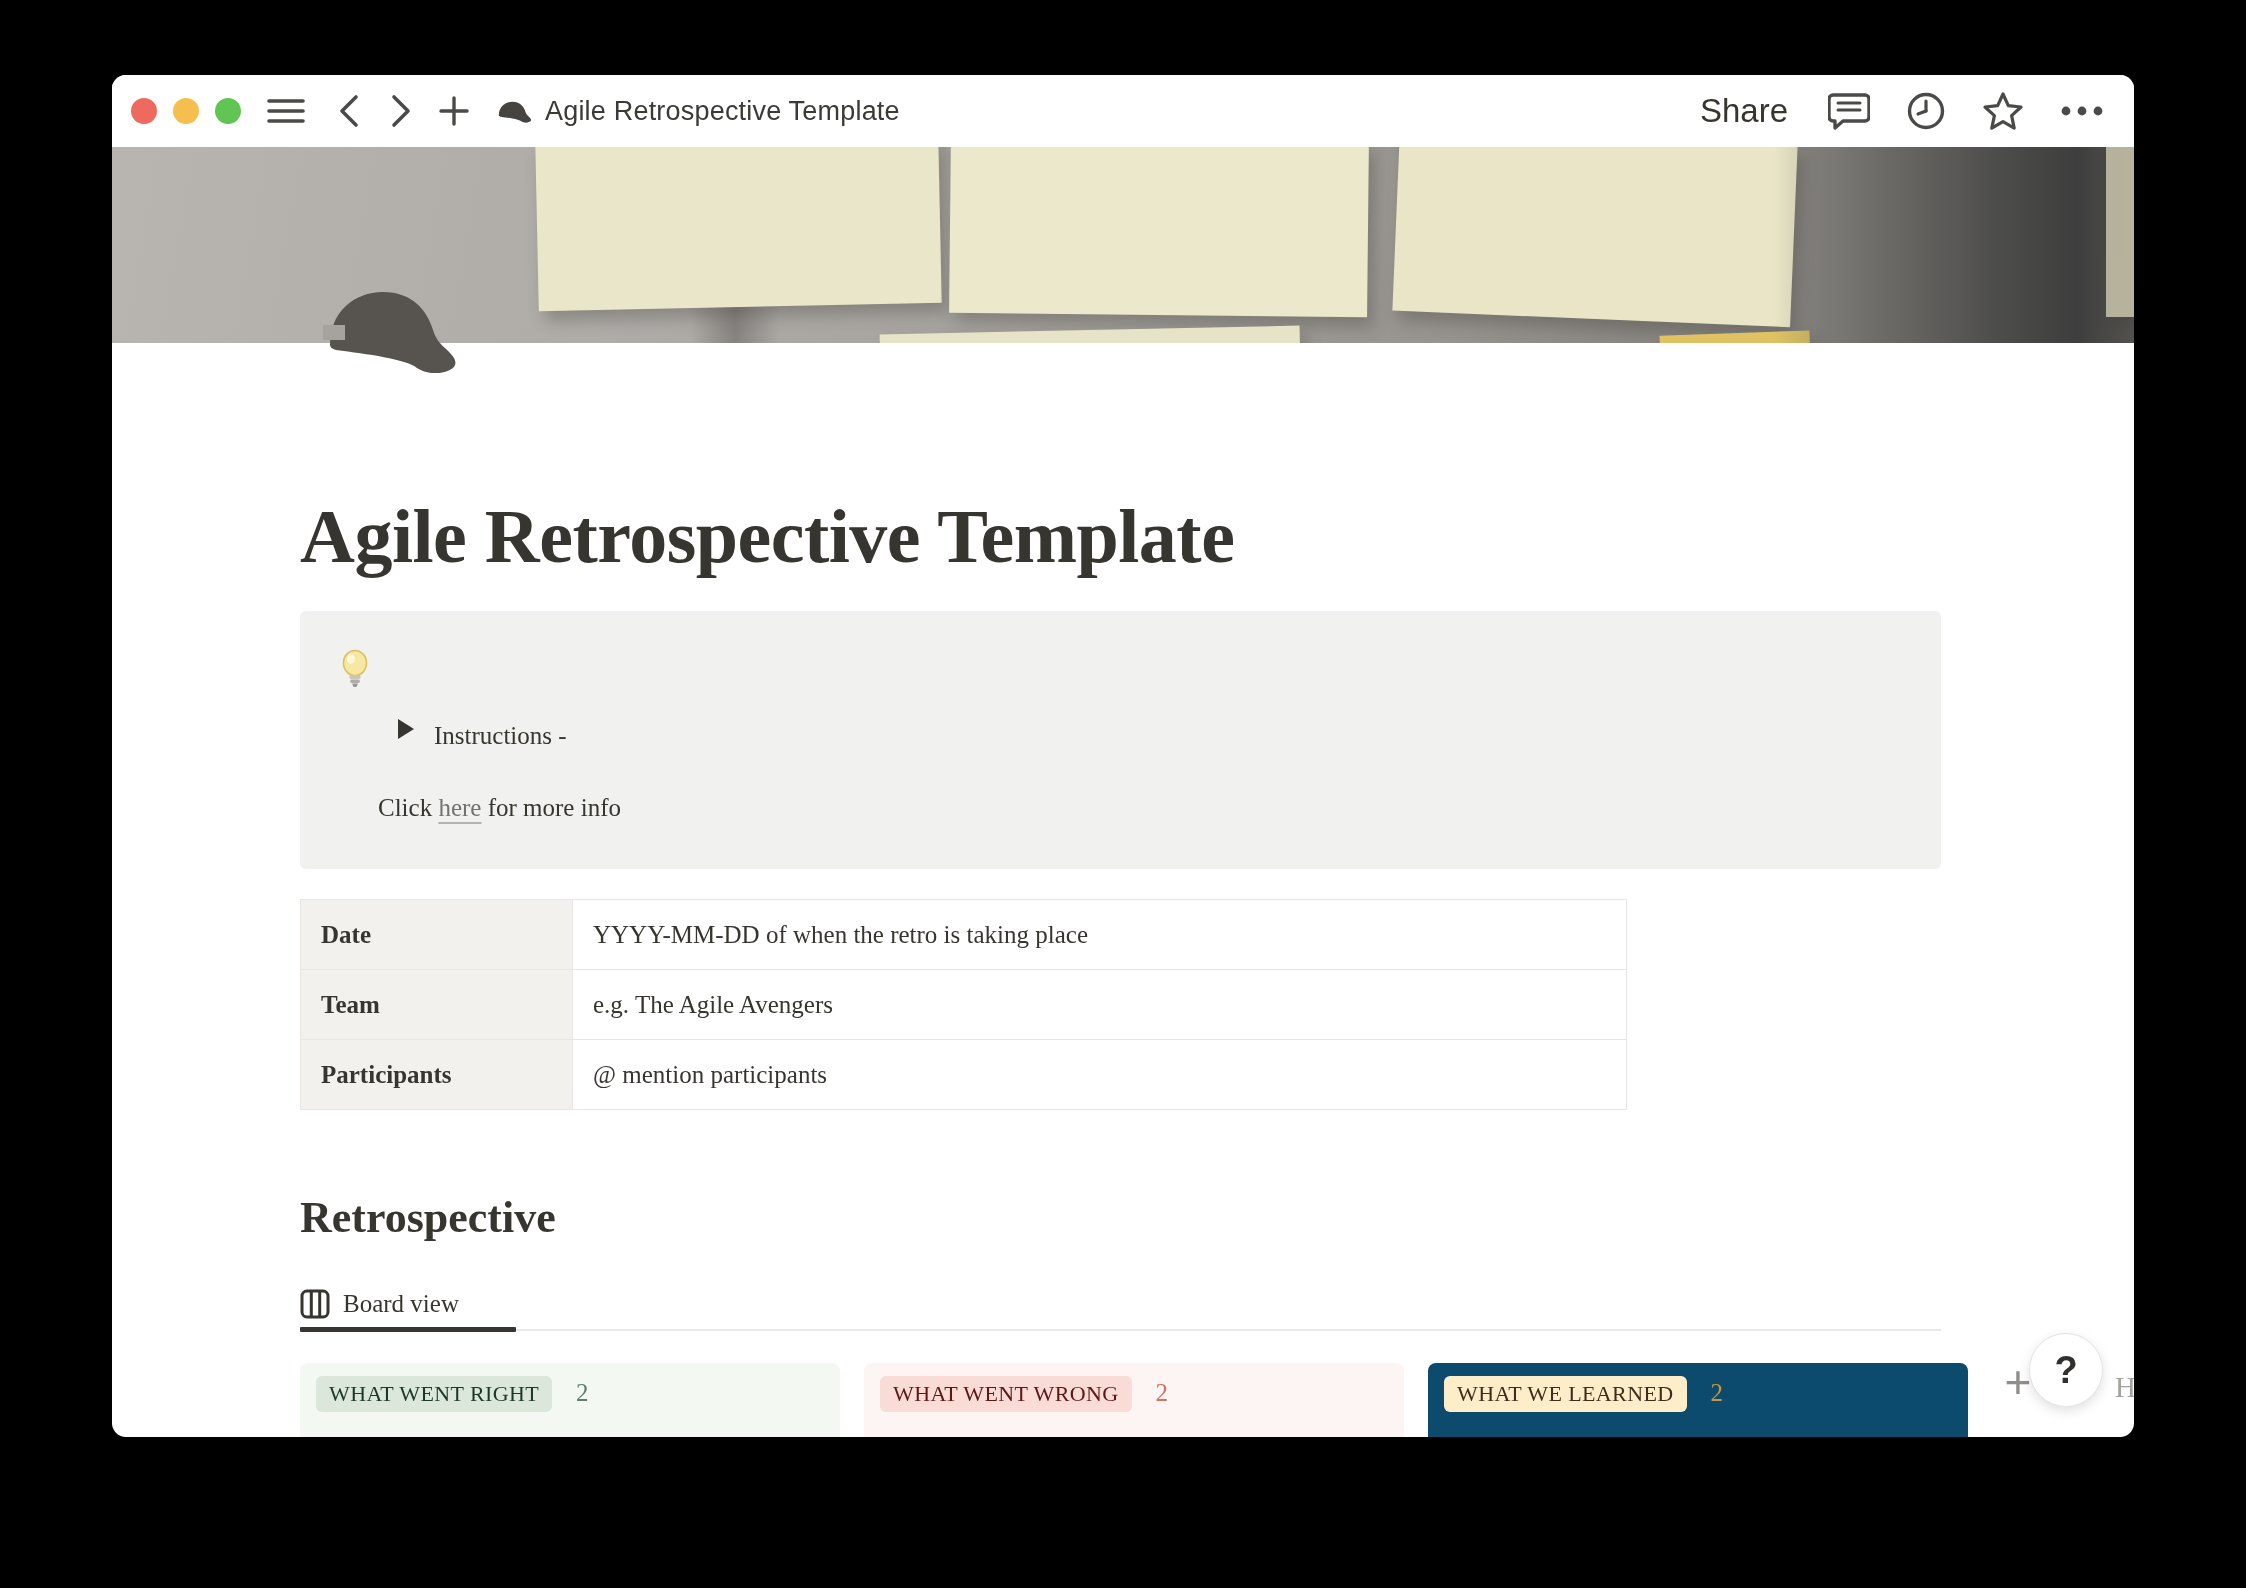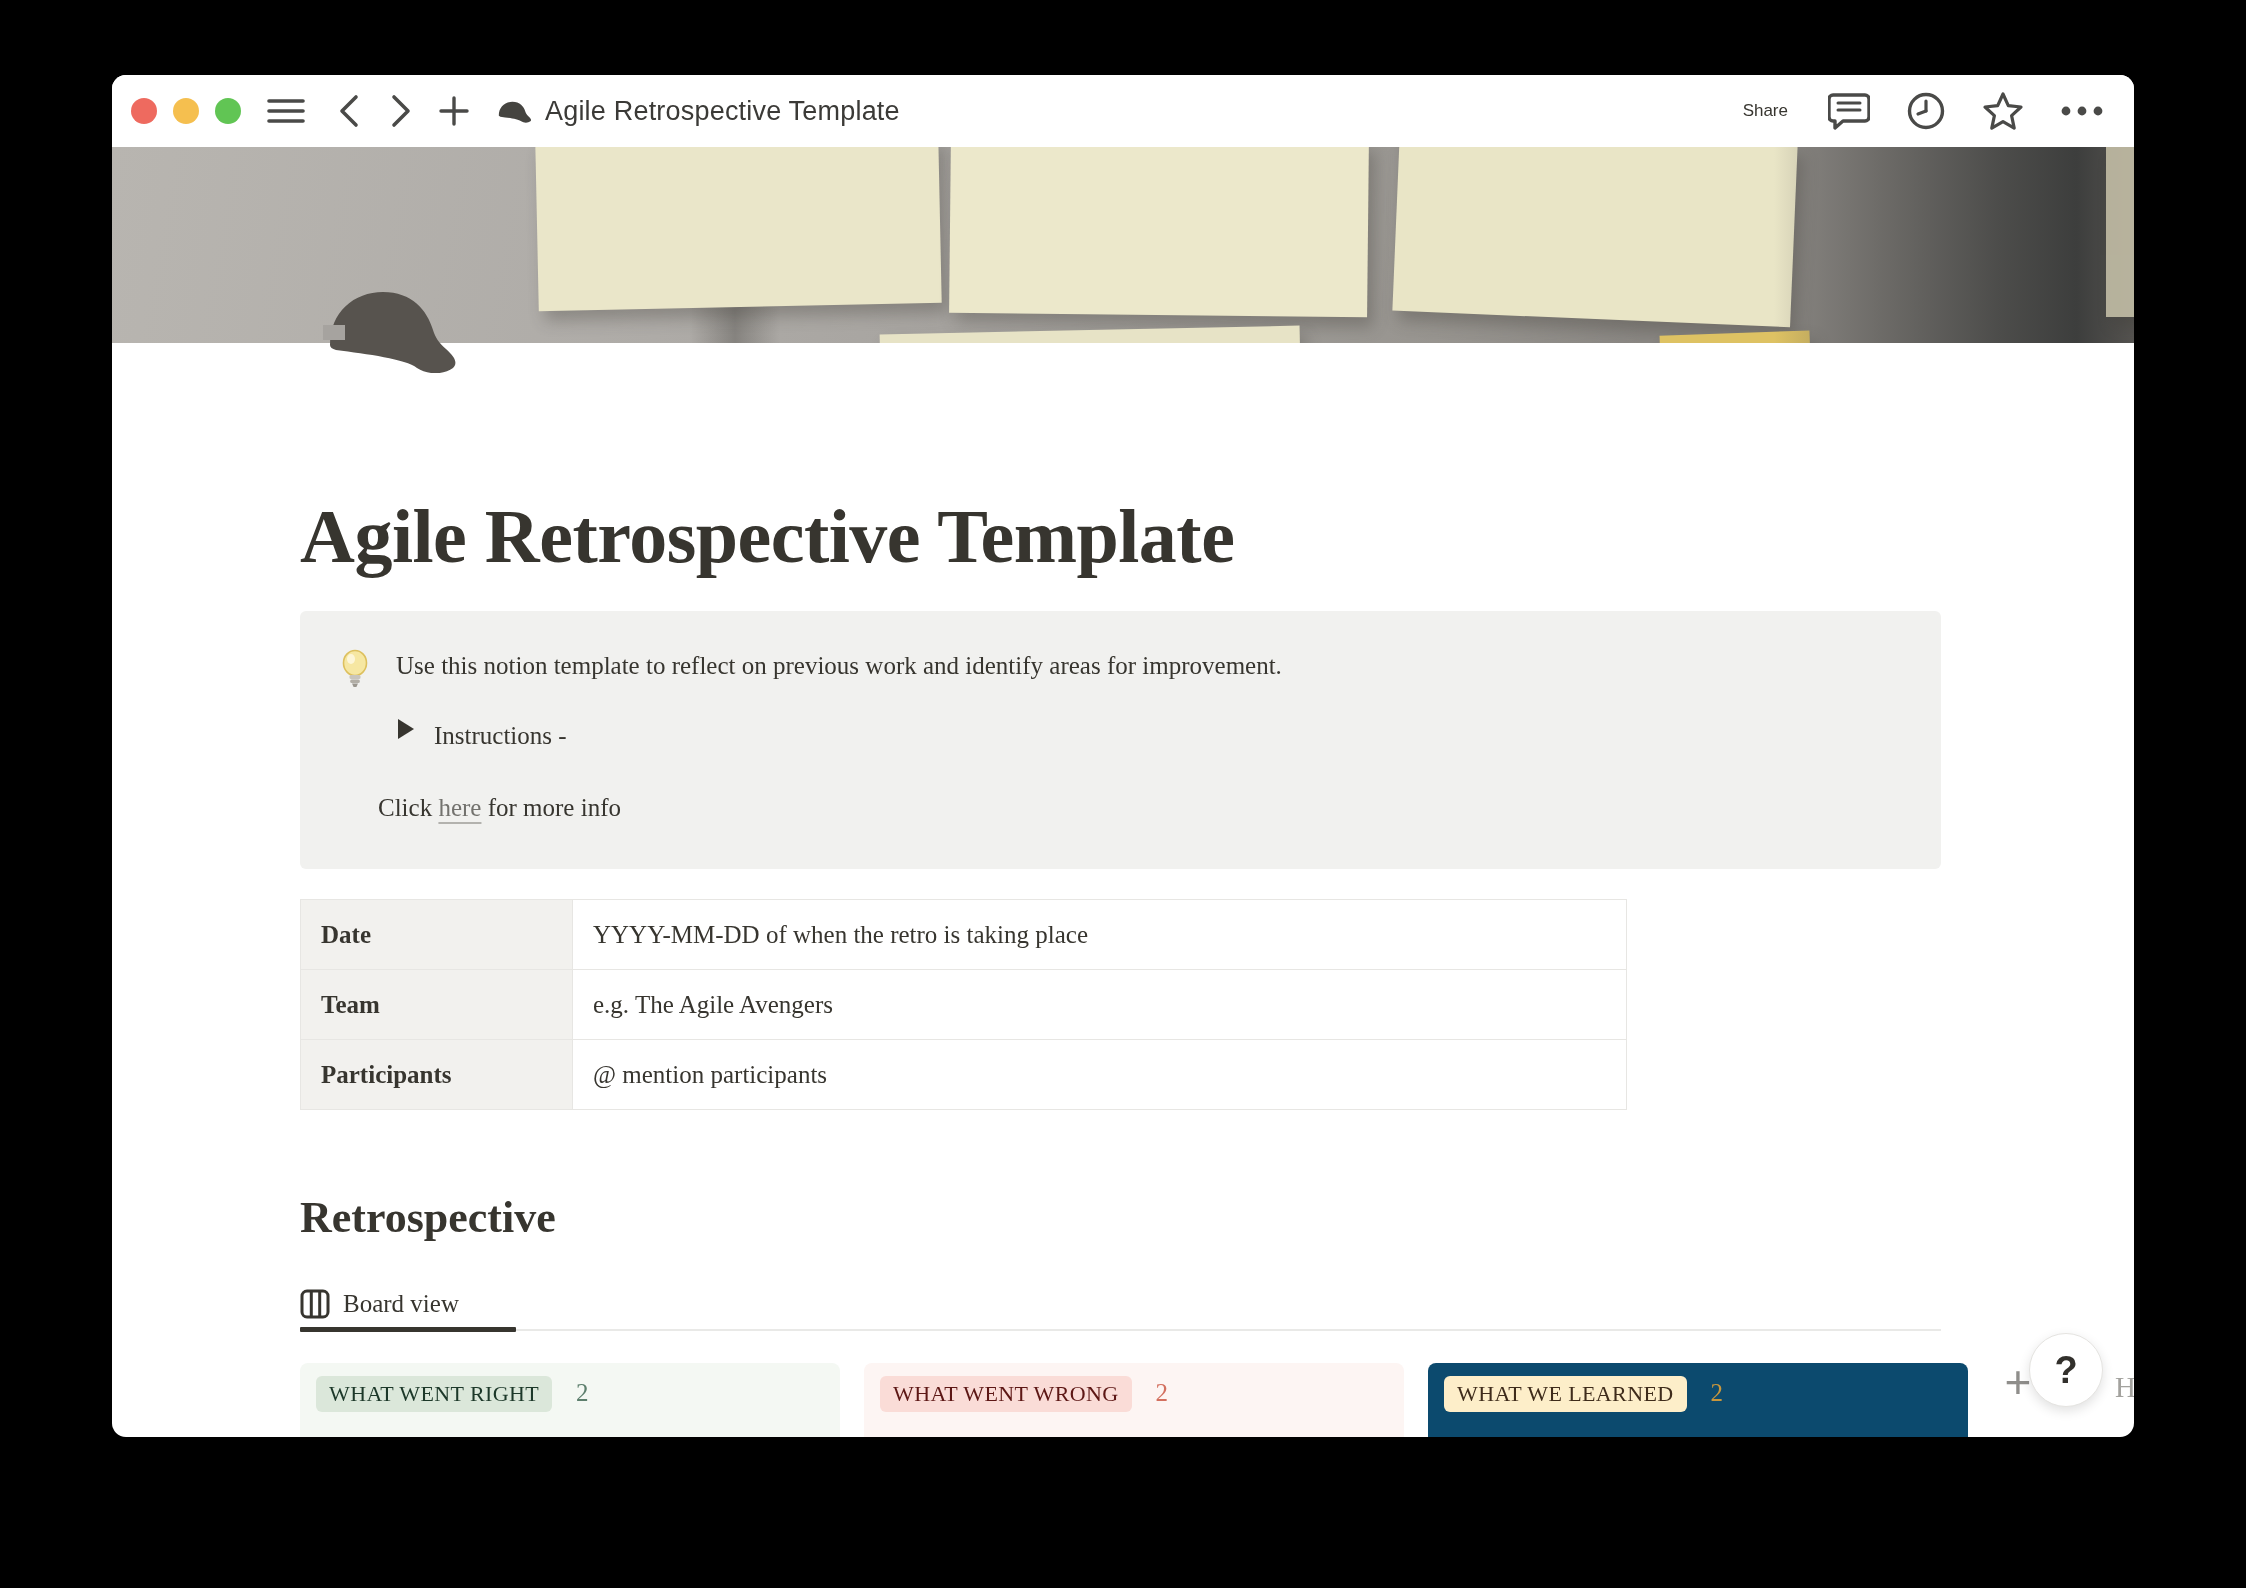--- a/index.html
+++ b/index.html
@@ -12,21 +12,21 @@
   
   .titlebar { height:72px; background:#fff; display:flex; align-items:center;
               padding:0 30px 0 19px; font-family:"Liberation Sans","DejaVu Sans",sans-serif;
               position:relative; z-index:5; }
   .lights { display:flex; gap:16px; align-items:center; }
   .light { width:26px; height:26px; border-radius:50%; }
   .light.red { background:#ee6a5f; } .light.yellow { background:#f5bf4f; } .light.green { background:#61c554; }
   .tb-btn { display:flex; align-items:center; justify-content:center; color:#54534f; cursor:default; }
   .tb-title { font-size:27px; color:#3b3a37; margin-left:12px; letter-spacing:.2px; }
   .tb-spacer { flex:1; }
-  .share { font-size:17px; color:#37352f; margin-right:40px; }
+  .share { font-size:33px; color:#37352f; margin-right:40px; }
   .tb-right { display:flex; align-items:center; gap:36px; color:#504f4b; }
 
   
   .cover { position:relative; height:196px; overflow:hidden;
            background:linear-gradient(100deg,#b8b5b0 0%,#aeaba7 28%,#a29f9b 52%,#97948f 66%,#8b8884 76%); }
   .note { position:absolute; box-shadow:6px 10px 16px rgba(55,52,48,.30); }
   .shadow-streak { position:absolute; top:0; bottom:0; width:90px;
            background:linear-gradient(to right, rgba(70,68,64,0), rgba(70,68,64,.38), rgba(70,68,64,0)); }
   .dark-band { position:absolute; top:0; bottom:0; right:0; width:360px;
            background:linear-gradient(to right, rgba(90,89,86,0) 0%, rgba(84,83,80,.55) 30%, #4d4d4b 62%, #3d3e3d 84%, #555350 100%); }
@@ -177,21 +177,20 @@
 
     <div class="callout">
       <div class="callout-row1">
         <svg width="38" height="40" viewBox="0 0 38 40">
           <ellipse cx="19" cy="14" rx="11.5" ry="12.5" fill="#f6e7a2" stroke="#ddc05e" stroke-width="1.6"></ellipse>
           <ellipse cx="15" cy="10" rx="4" ry="5" fill="#fdf6d8"></ellipse>
           <rect x="13.5" y="26" width="11" height="4" rx="1.5" fill="#c9c5bd"></rect>
           <rect x="14.2" y="30.5" width="9.6" height="3.4" rx="1.5" fill="#b2aea6"></rect>
           <path d="M16 34.5 h6 l-1.6 3.4 h-2.8 Z" fill="#9b978f"></path>
         </svg>
-        <div class="callout-text">Use this notion template to reflect on previous work and identify areas for improvement.</div>
       </div>
       <div class="toggle-row">
         <div class="tri"></div>
         <div>Instructions -</div>
       </div>
       <div class="click-row"><span>Click </span><span class="link">here</span><span> for more info</span></div>
     </div>
 
     <table class="props">
       <tbody>

